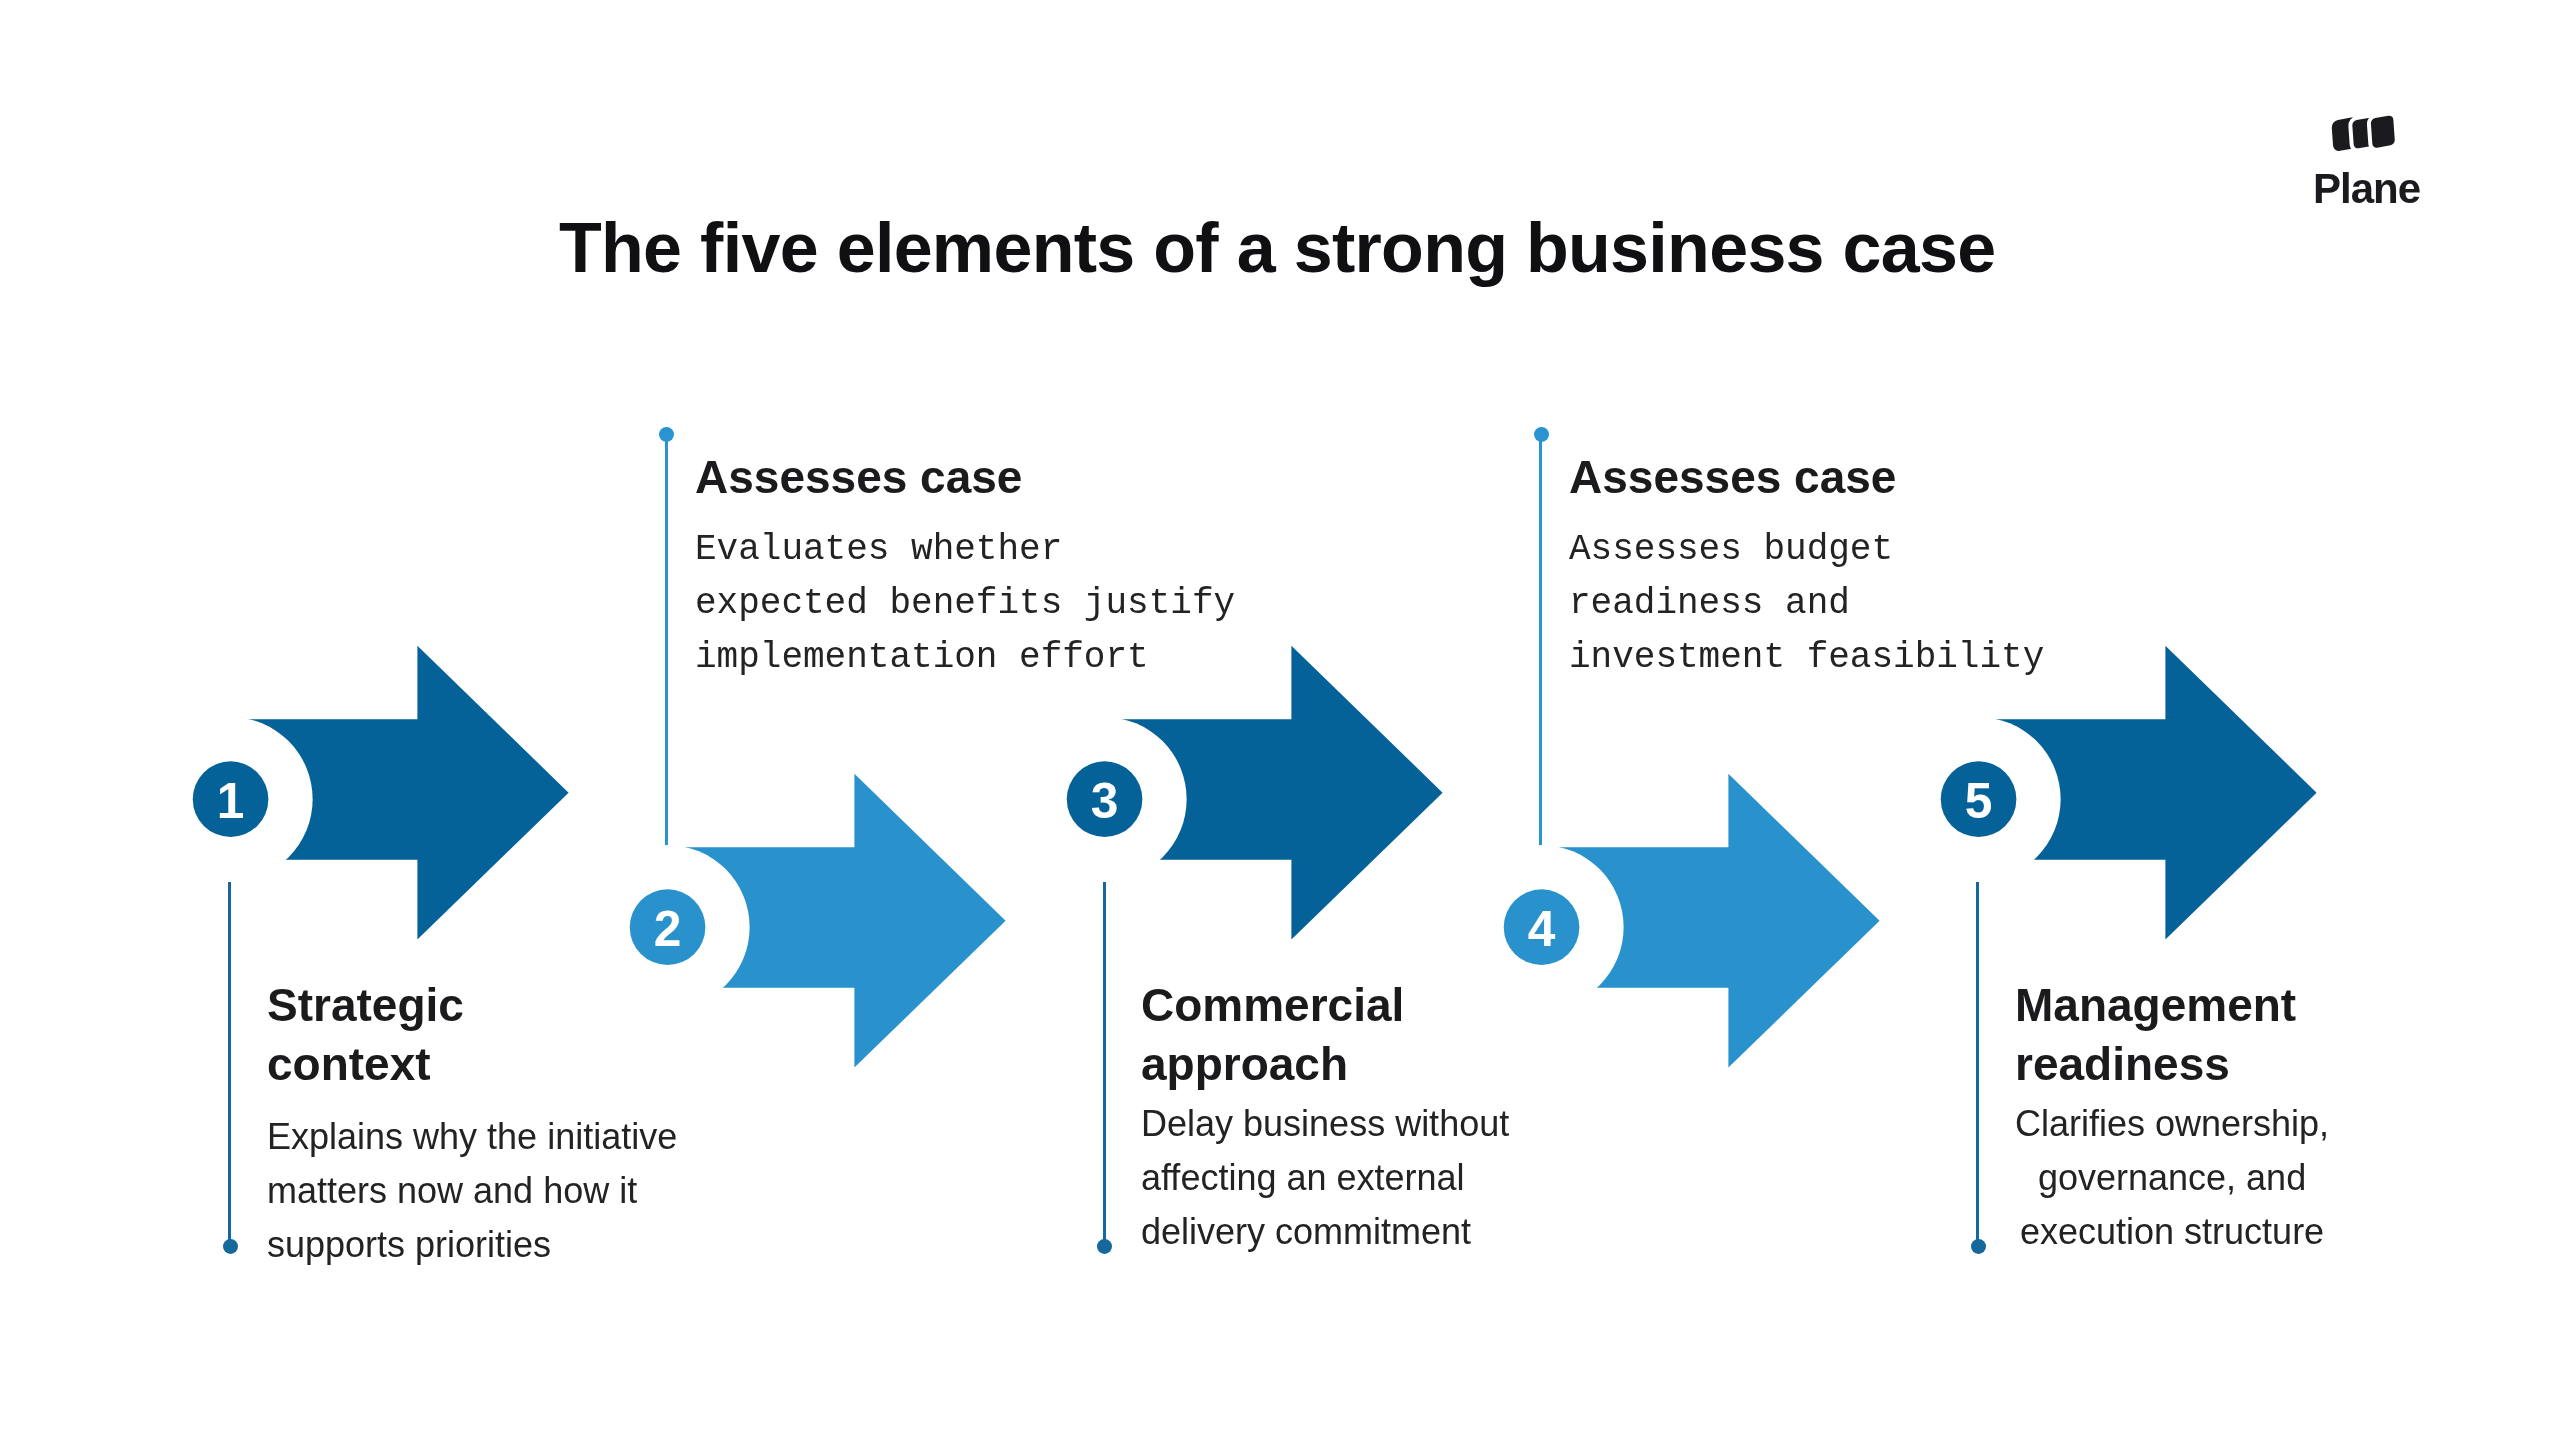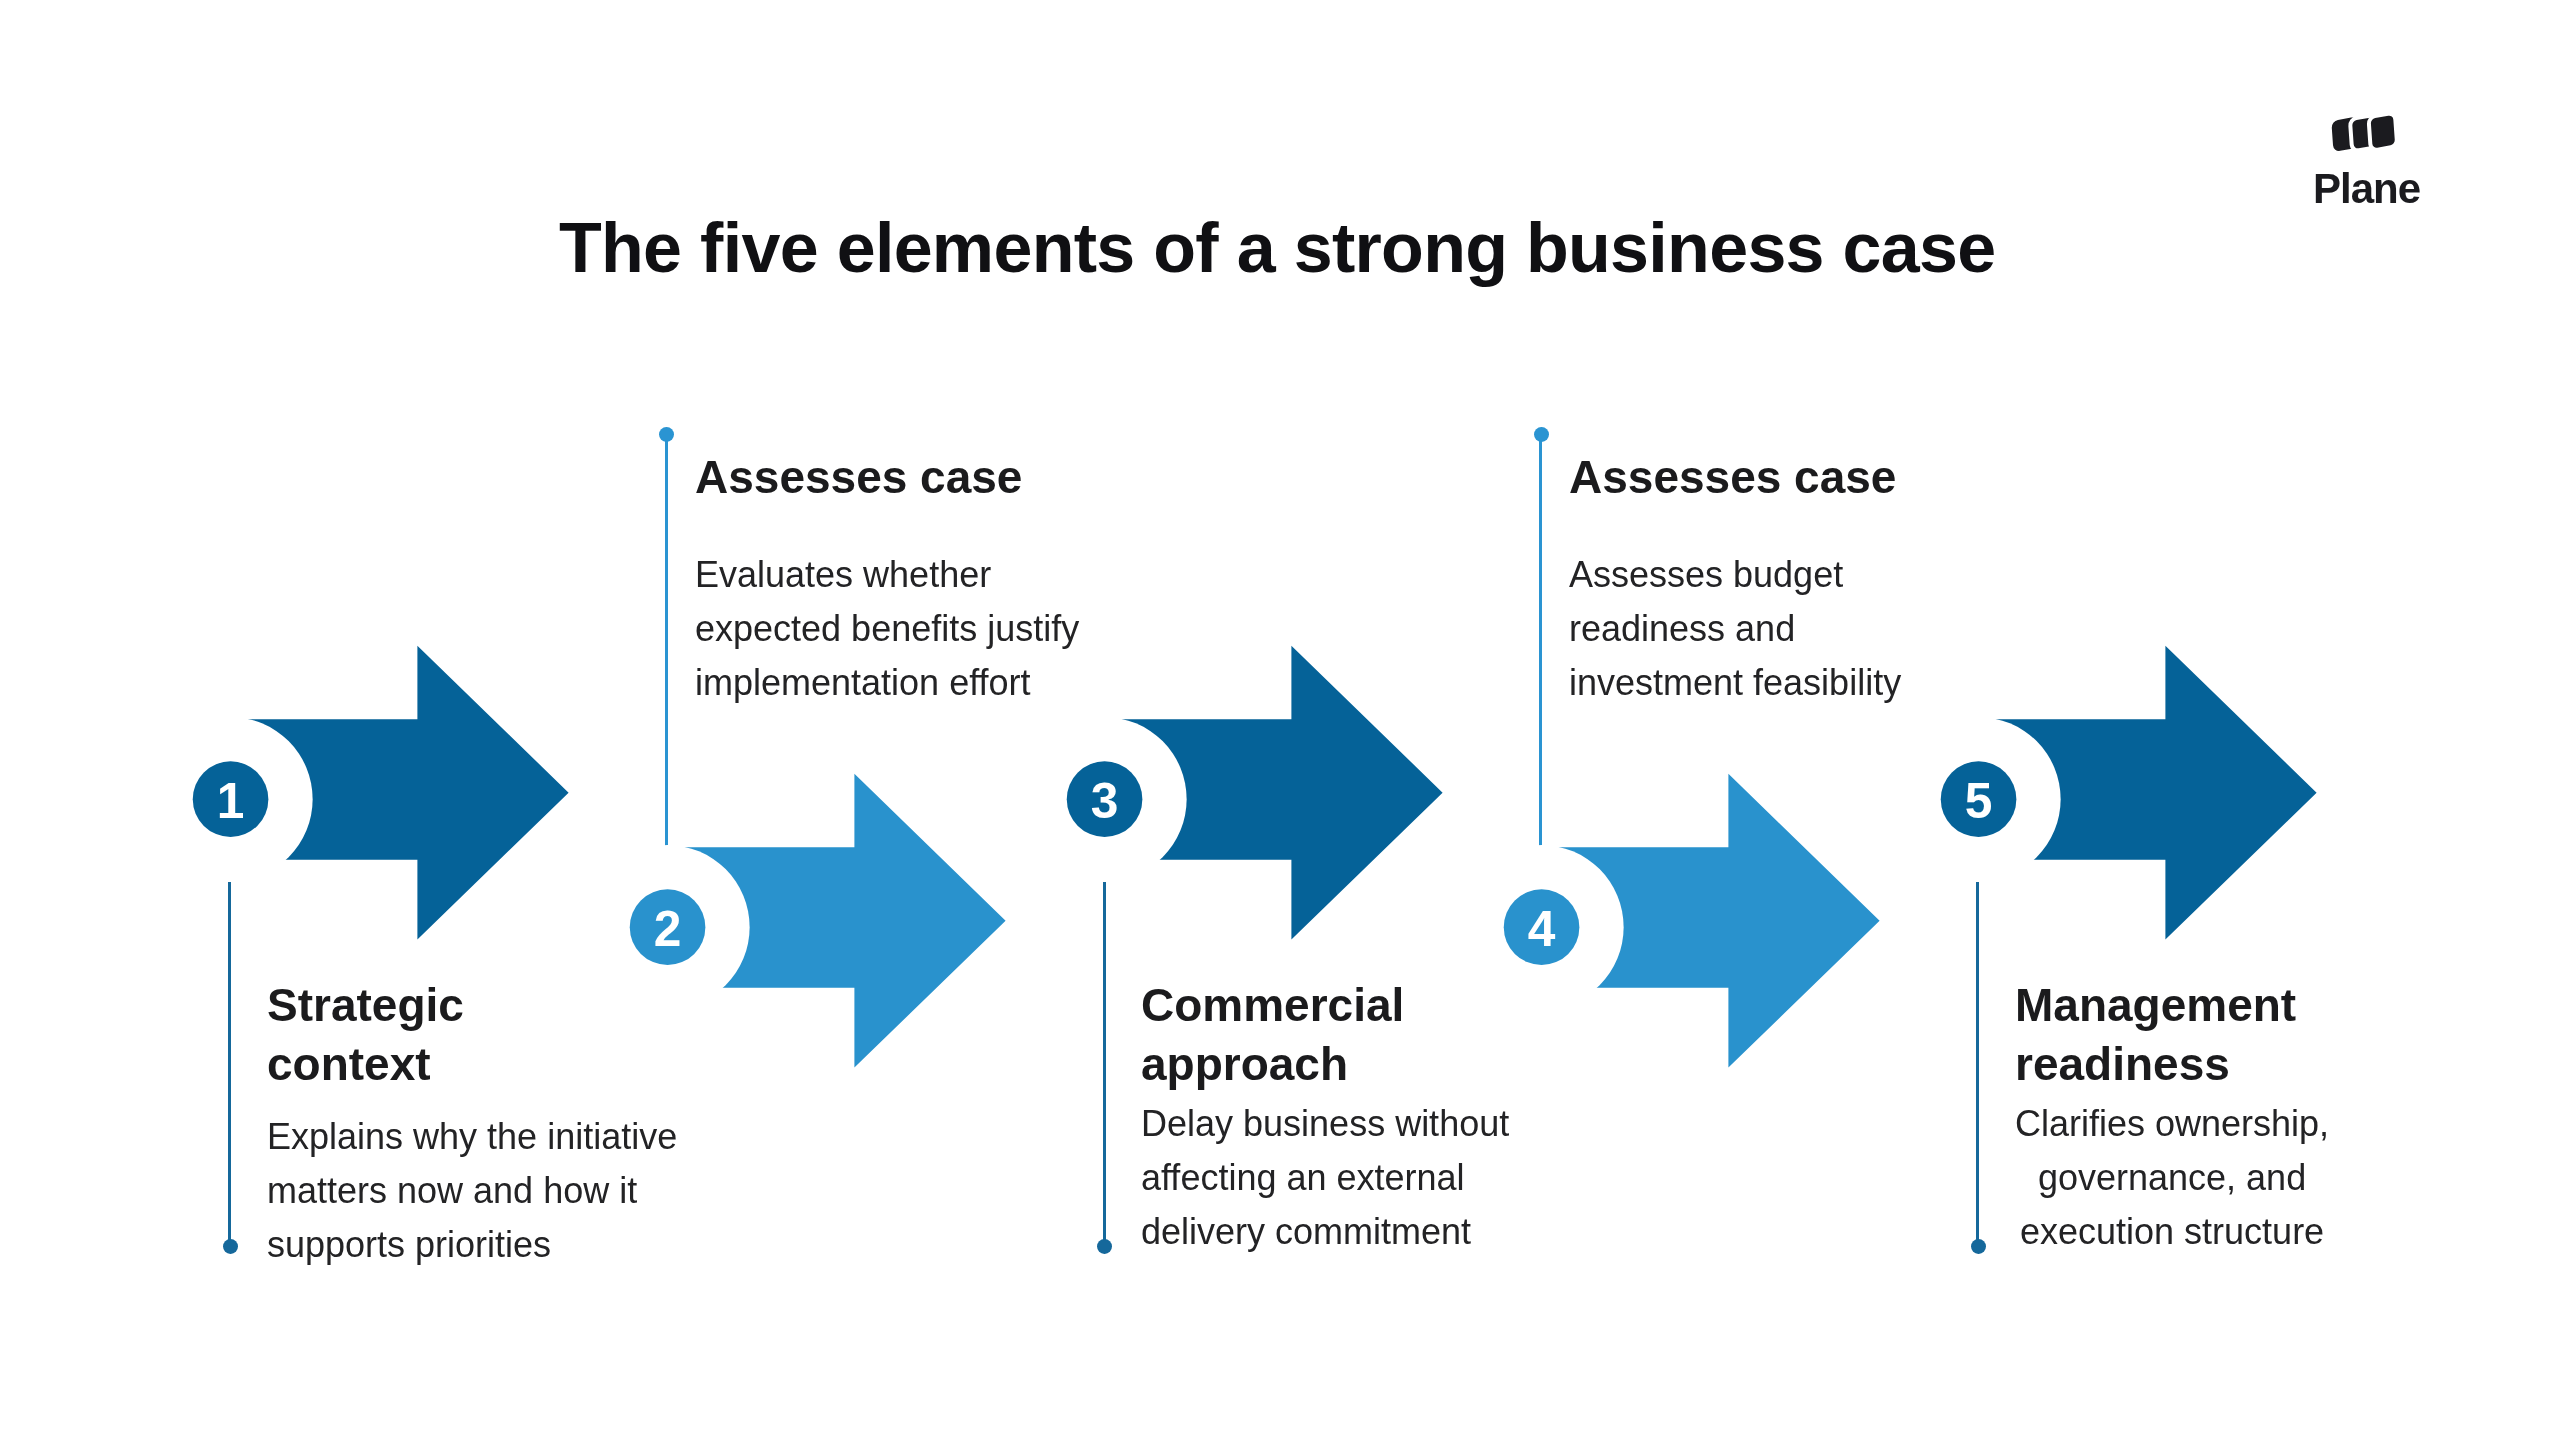--- a/index.html
+++ b/index.html
@@ -77,21 +77,21 @@
     font-weight: 600;
     white-space: pre-line;
   }
   .step-desc {
     font-size: 36px;
     line-height: 54px;
     font-weight: 400;
     white-space: pre-line;
   }
   .step-text.below .step-desc { margin-top: 2.7px; }
-  .step-text.above .step-desc { margin-top: 41px; }
+  .step-text.above .step-desc { margin-top: 16px; font-family: Liberation Mono, monospace; }
 </style>
 </head>
 <body>
 
 <div class="stage">
 
   <div class="page-title" style="color: rgb(16, 16, 19);">The five elements of a strong business case</div>
 
   <div class="logo">
     <svg width="67" height="47" viewBox="0 0 100 70" aria-hidden="true">

